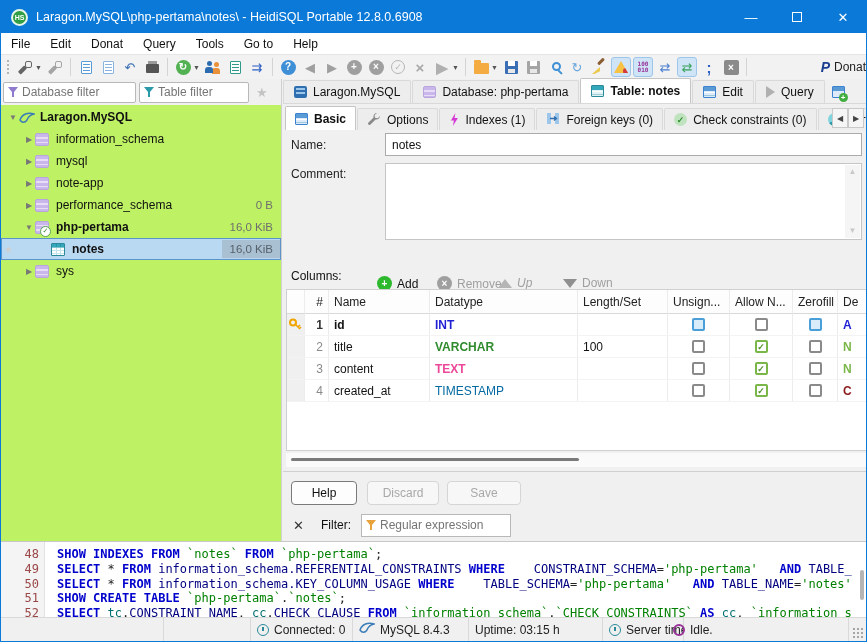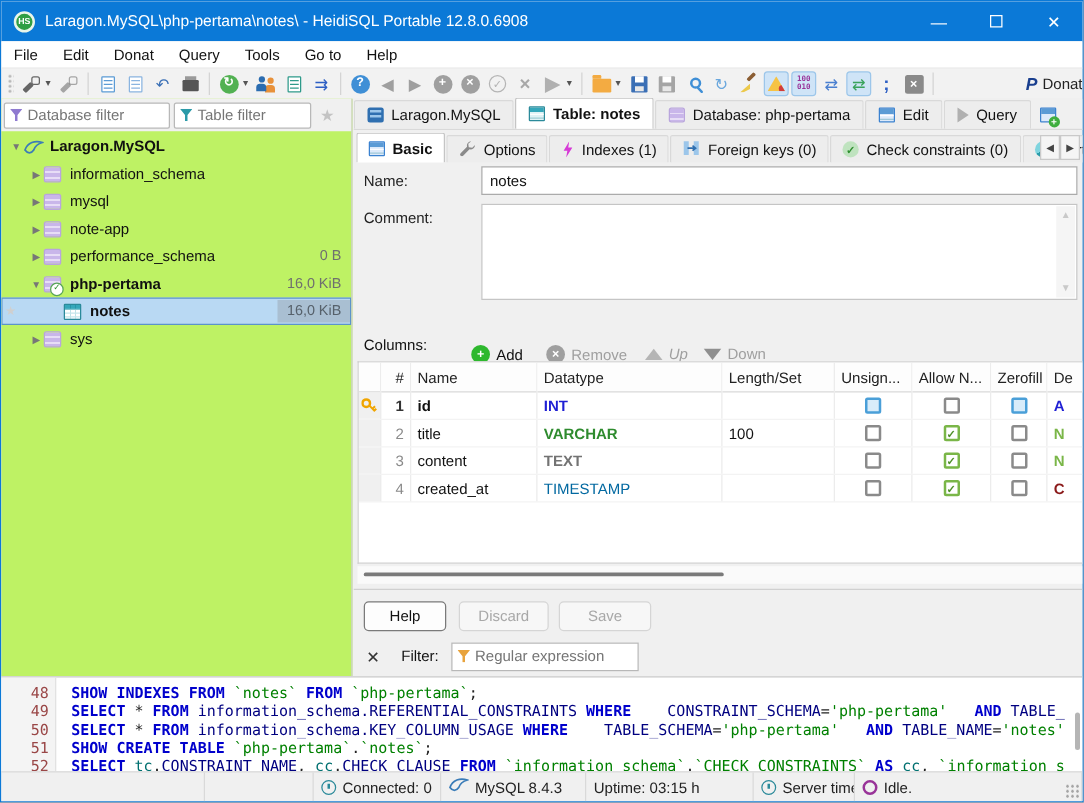--- a/index.html
+++ b/index.html
@@ -398,27 +398,27 @@
           </div>
         </div>
     </div>
 
     <div class="rpanel">
       <div class="maintabs" id="maintabs">
           <div class="mtab">
             <span class="tab-icon srv-icon"></span>
             <span>Laragon.MySQL</span>
           </div>
+          <div class="mtab">
+            <span class="tab-icon db-stack"></span>
+            <span>Database: php-pertama</span>
+          </div>
           <div class="mtab active">
             <span class="tab-icon grid-teal grid-lines"></span>
             <span>Table: notes</span>
-          </div>
-          <div class="mtab">
-            <span class="tab-icon db-stack"></span>
-            <span>Database: php-pertama</span>
           </div>
           <div class="mtab">
             <span class="tab-icon grid-blue grid-lines"></span>
             <span>Edit</span>
           </div>
           <div class="mtab">
             <span class="play-gray"></span>
             <span>Query</span>
           </div>
           <div class="tab-icon grid-blue newtab-icon" style="margin-bottom: 5px;"></div>
@@ -474,21 +474,21 @@
         <span class="cols-label">Columns:</span>
         <span id="colbtns">
             <span class="colbtn" style="left: 94px;">
               <span class="ci" style="background: rgb(46, 184, 46);">+</span>
               <span>Add</span>
             </span>
             <span class="colbtn" style="left: 154px;">
               <span class="ci" style="background: rgb(159, 159, 159);">×</span>
               <span class="dim">Remove</span>
             </span>
-            <span class="colbtn" style="left: 233px; font-style: italic;">
+            <span class="colbtn" style="left: 215px; font-style: italic;">
               <span class="tri-up"></span>
               <span class="dim">Up</span>
             </span>
             <span class="colbtn" style="left: 280px;">
               <span class="tri-down"></span>
               <span class="dim">Down</span>
             </span>
           </span>
       </div>
 
@@ -540,21 +540,21 @@
             </div>
             <div class="gcell" style="width: 45px; justify-content: center;">
               <span class="cb"></span>
             </div>
             <div class="gcell" style="width: 40px; font-weight: bold; color: rgb(122, 182, 72);">N</div>
           </div>
           <div class="grow" style="top: 68px; height: 22px; border-bottom: 1px solid rgb(243, 243, 243);">
             <div class="gcell" style="width: 18px; background: rgb(240, 240, 240); padding: 0px 2px;"></div>
             <div class="gcell gnum" style="width: 24px; color: rgb(138, 138, 138);">3</div>
             <div class="gcell" style="width: 101px;">content</div>
-            <div class="gcell" style="width: 148px; font-weight: bold; color: #737373;">TEXT</div>
+            <div class="gcell" style="width: 148px; font-weight: bold; color: #ec4899;">TEXT</div>
             <div class="gcell" style="width: 90px;"></div>
             <div class="gcell" style="width: 62px; justify-content: center;">
               <span class="cb"></span>
             </div>
             <div class="gcell" style="width: 63px; justify-content: center;">
               <span class="cb on">✓</span>
             </div>
             <div class="gcell" style="width: 45px; justify-content: center;">
               <span class="cb"></span>
             </div>
@@ -629,18 +629,18 @@
           </svg></span>
         <span>MySQL 8.4.3</span>
       </div>
       <div class="scell" style="left: 468px; width: 134px;">
         <span>Uptime: 03:15 h</span>
       </div>
       <div class="scell" style="left: 602px; width: 81px;">
         <span class="ic-clock"></span>
         <span>Server time: </span>
       </div>
-      <div class="scell" style="left: 683px; width: 182px;">
+      <div class="scell" style="left: 666px; width: 182px;">
         <span class="ic-idle"></span>
         <span>Idle.</span>
       </div>
     </div>
 </div>
 
 </body></html>

